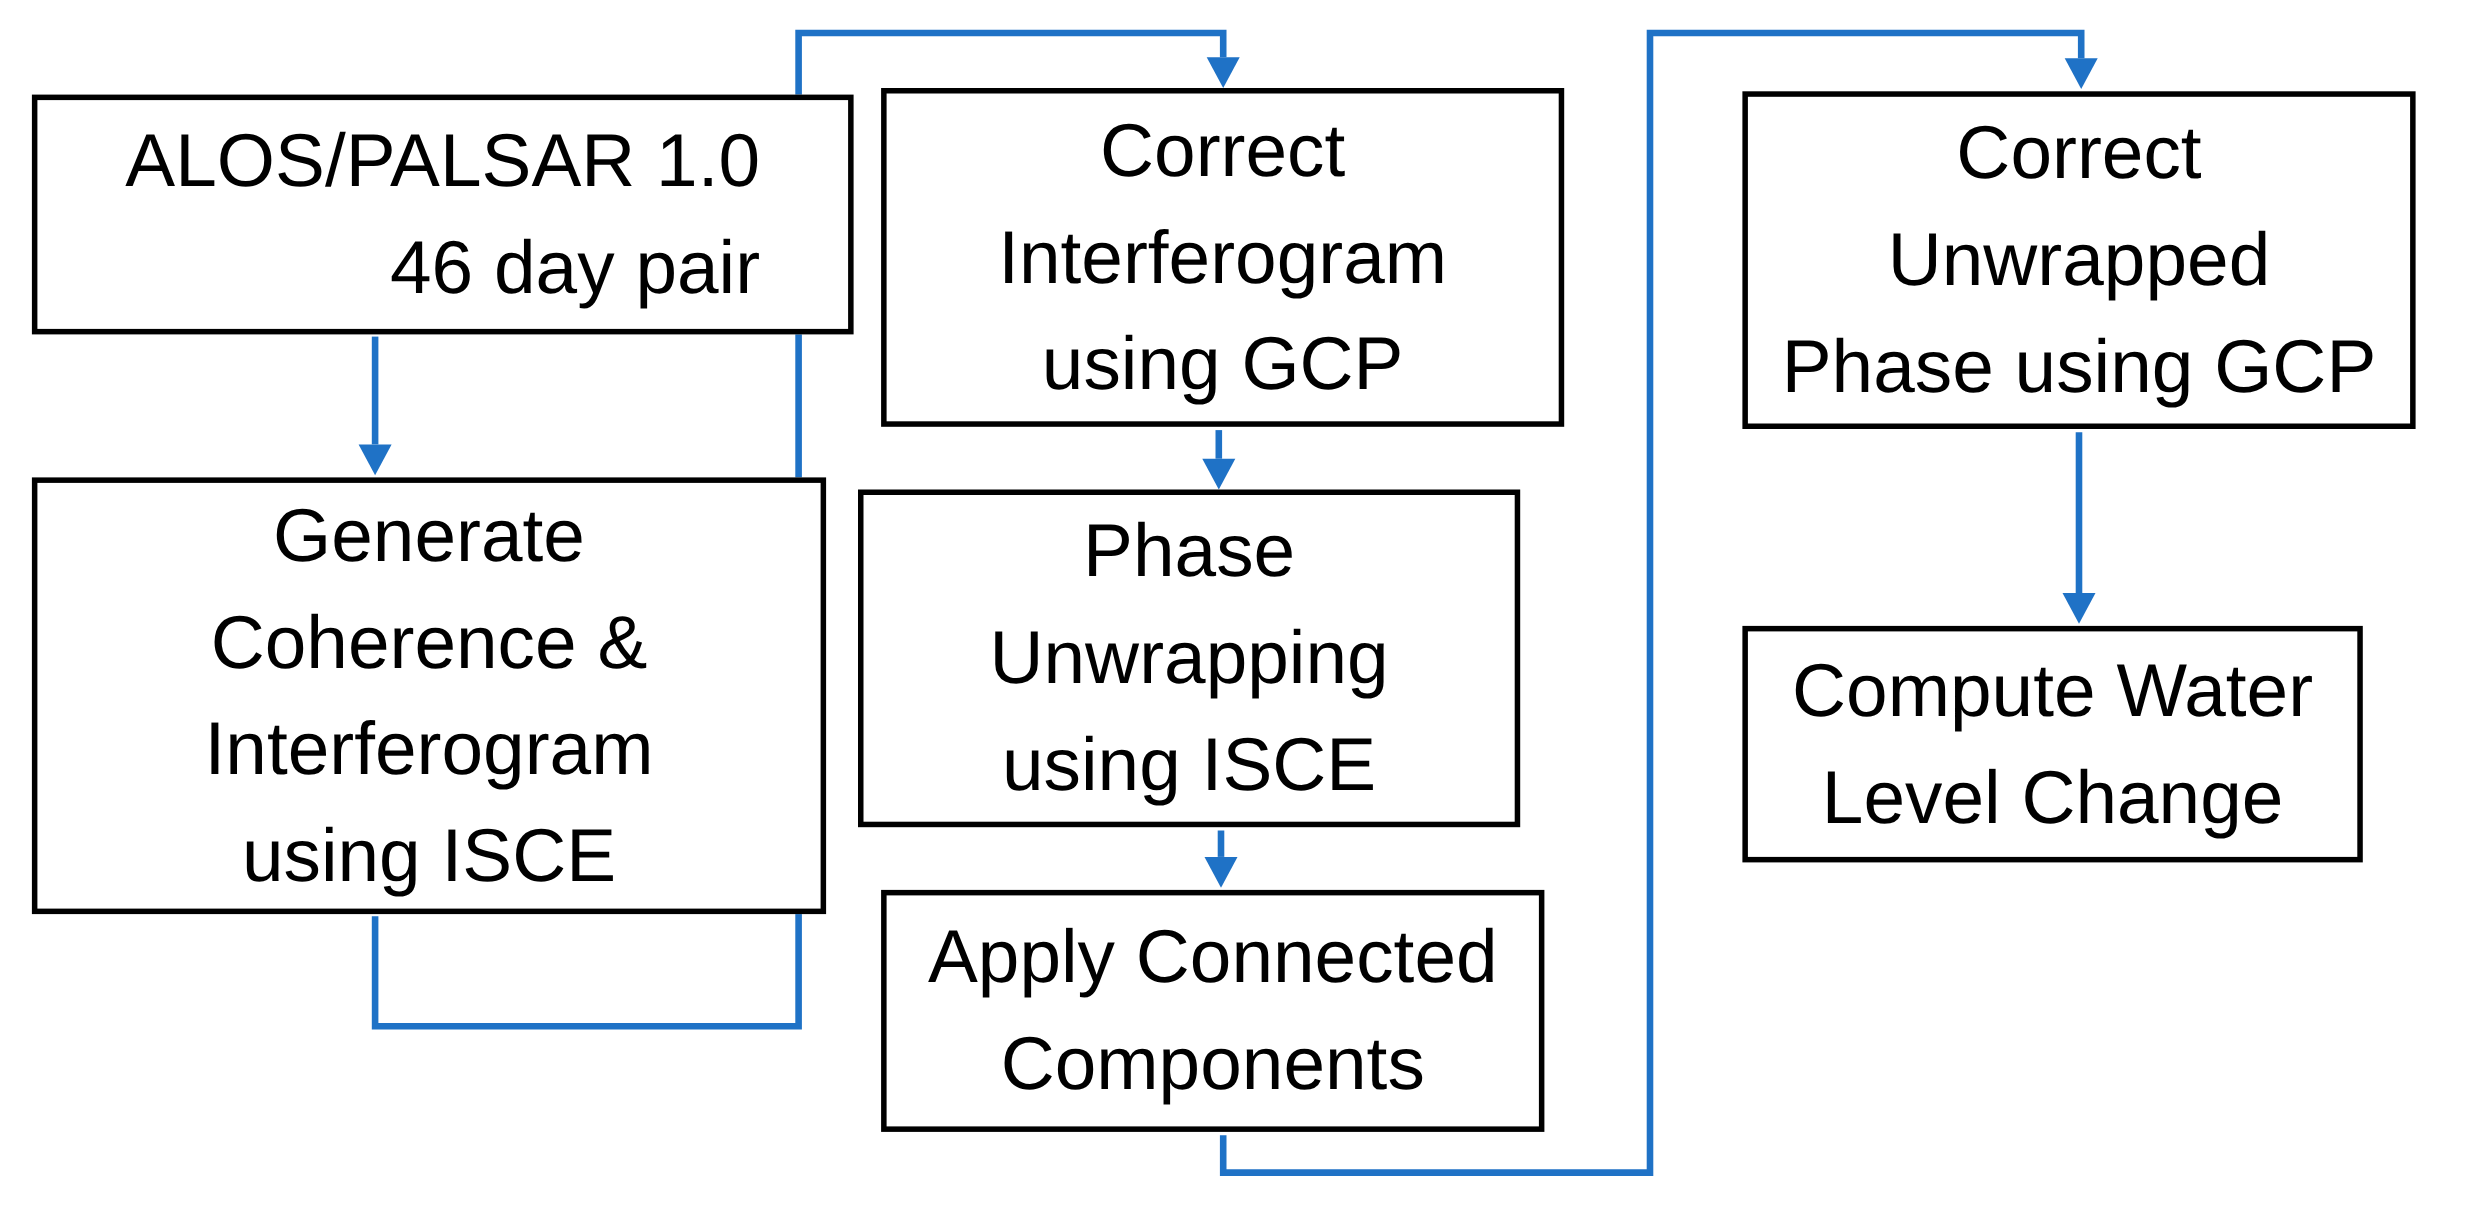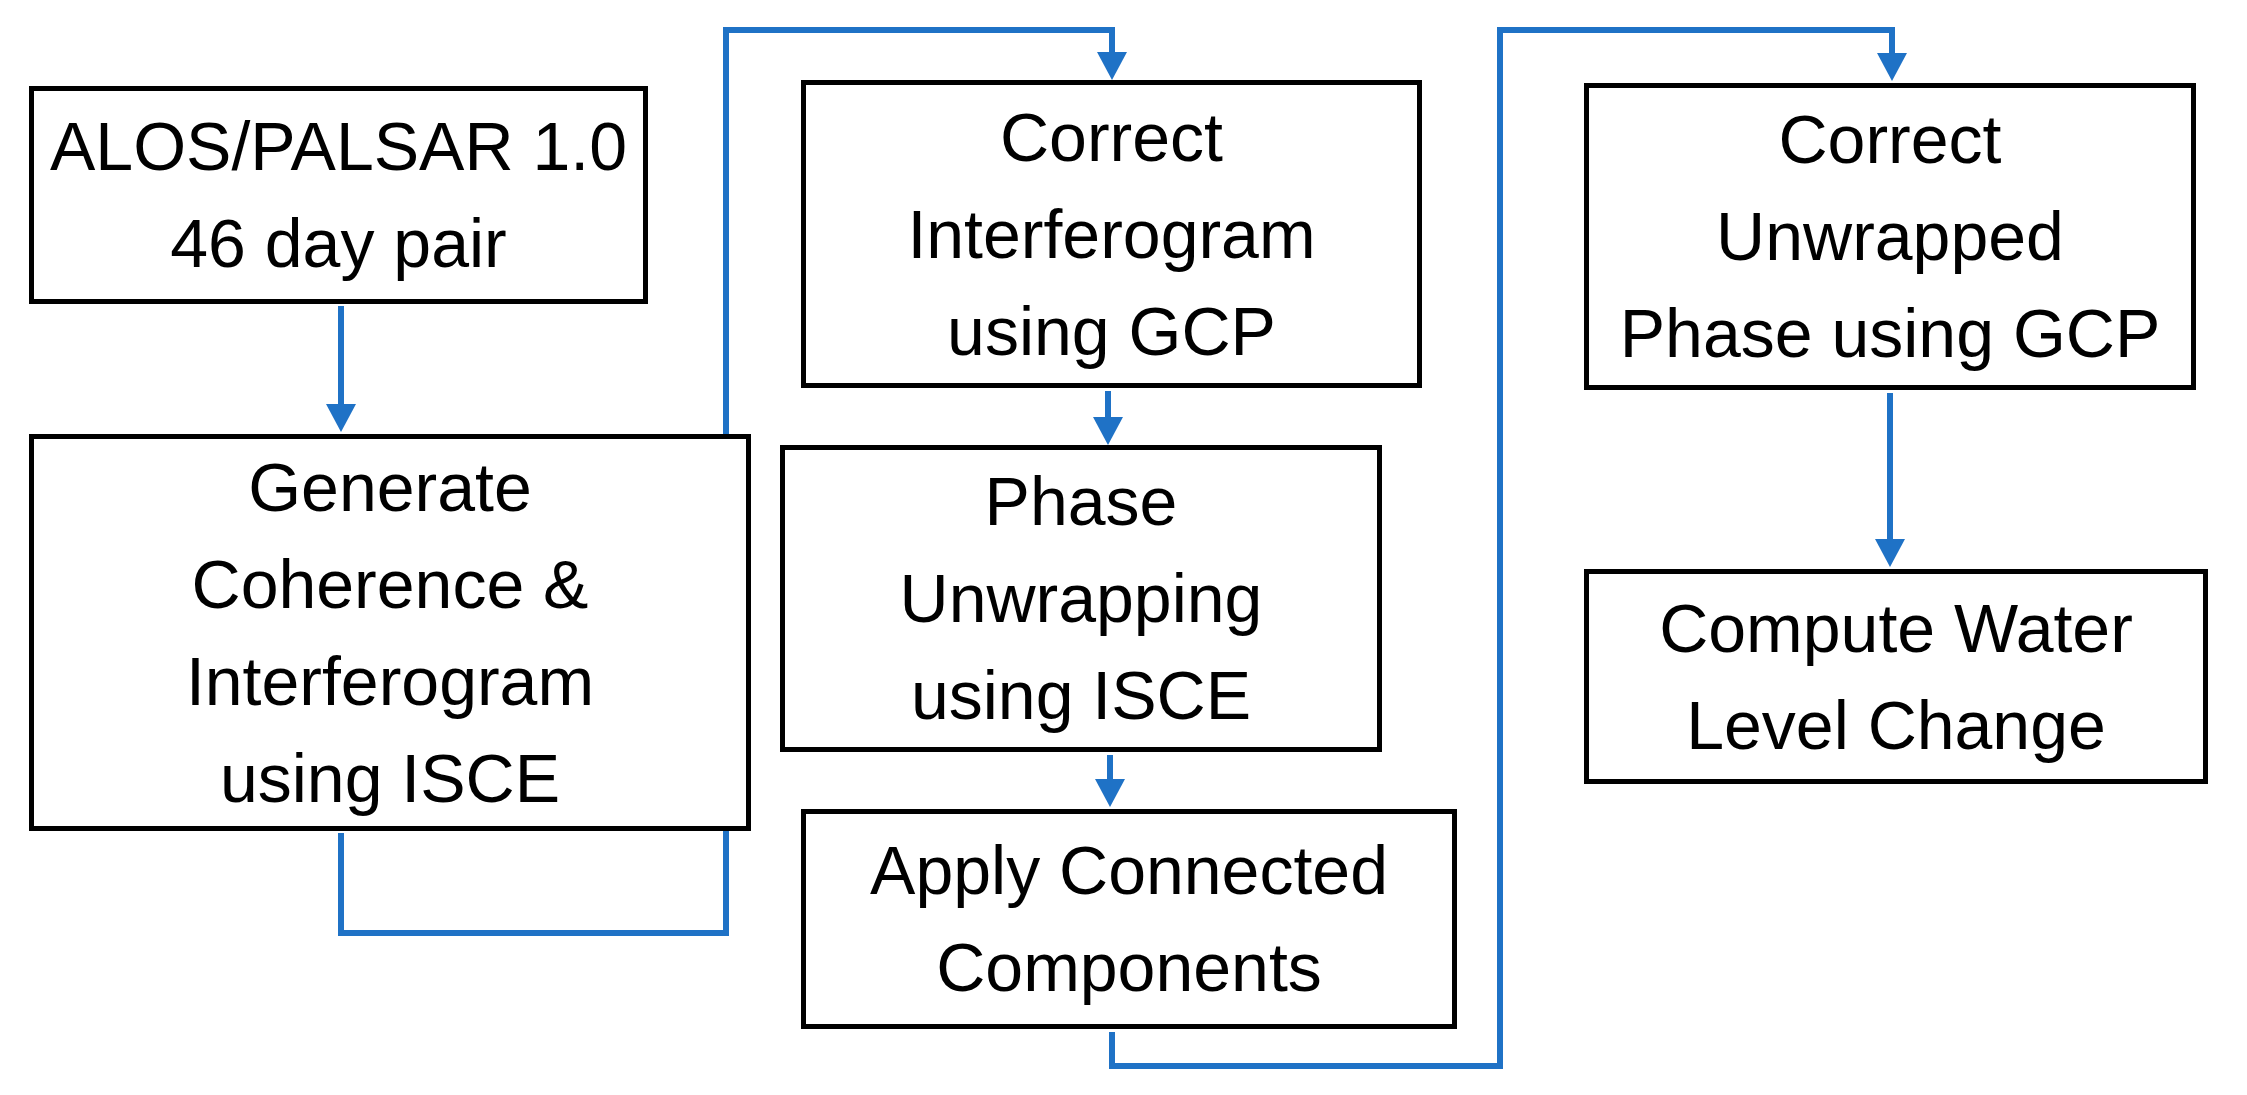--- a/index.html
+++ b/index.html
@@ -77,39 +77,39 @@
       <path d="M1112,1032 V1066 H1500 V30 H1892 V53"></path>
       <polygon points="1877,53 1907,53 1892,81"></polygon>
     </g>
 
     <g>
       <path d="M1890,393 V539"></path>
       <polygon points="1875,539 1905,539 1890,567"></polygon>
     </g>
   </svg>
 
-  <div class="flow-box" style="left:29px;  top:86px;  width:619px; height:218px;">ALOS/PALSAR 1.0
+  <div class="flow-box" style="left:29px;  top:86px;  width:747px; height:218px;text-align:right;">ALOS/PALSAR 1.0
 46 day pair</div>
 
   <div class="flow-box" style="left:29px;  top:434px; width:722px; height:397px;">Generate
 Coherence &amp;
 Interferogram
 using ISCE</div>
 
   <div class="flow-box" style="left:801px; top:80px;  width:621px; height:308px;">Correct
 Interferogram
 using GCP</div>
 
   <div class="flow-box" style="left:780px; top:445px; width:602px; height:307px;">Phase
 Unwrapping
 using ISCE</div>
 
-  <div class="flow-box" style="left:801px; top:809px; width:656px; height:220px;">Apply Connected
+  <div class="flow-box" style="left:801px; top:809px; width:603px; height:220px;">Apply Connected
 Components</div>
 
   <div class="flow-box" style="left:1584px;top:83px;  width:612px; height:307px;">Correct
 Unwrapped
 Phase using GCP</div>
 
-  <div class="flow-box" style="left:1584px;top:569px; width:624px; height:215px;">Compute Water
+  <div class="flow-box" style="left:1584px;top:569px; width:564px; height:215px;">Compute Water
 Level Change</div>
 
 </div>
 
 </body></html>

